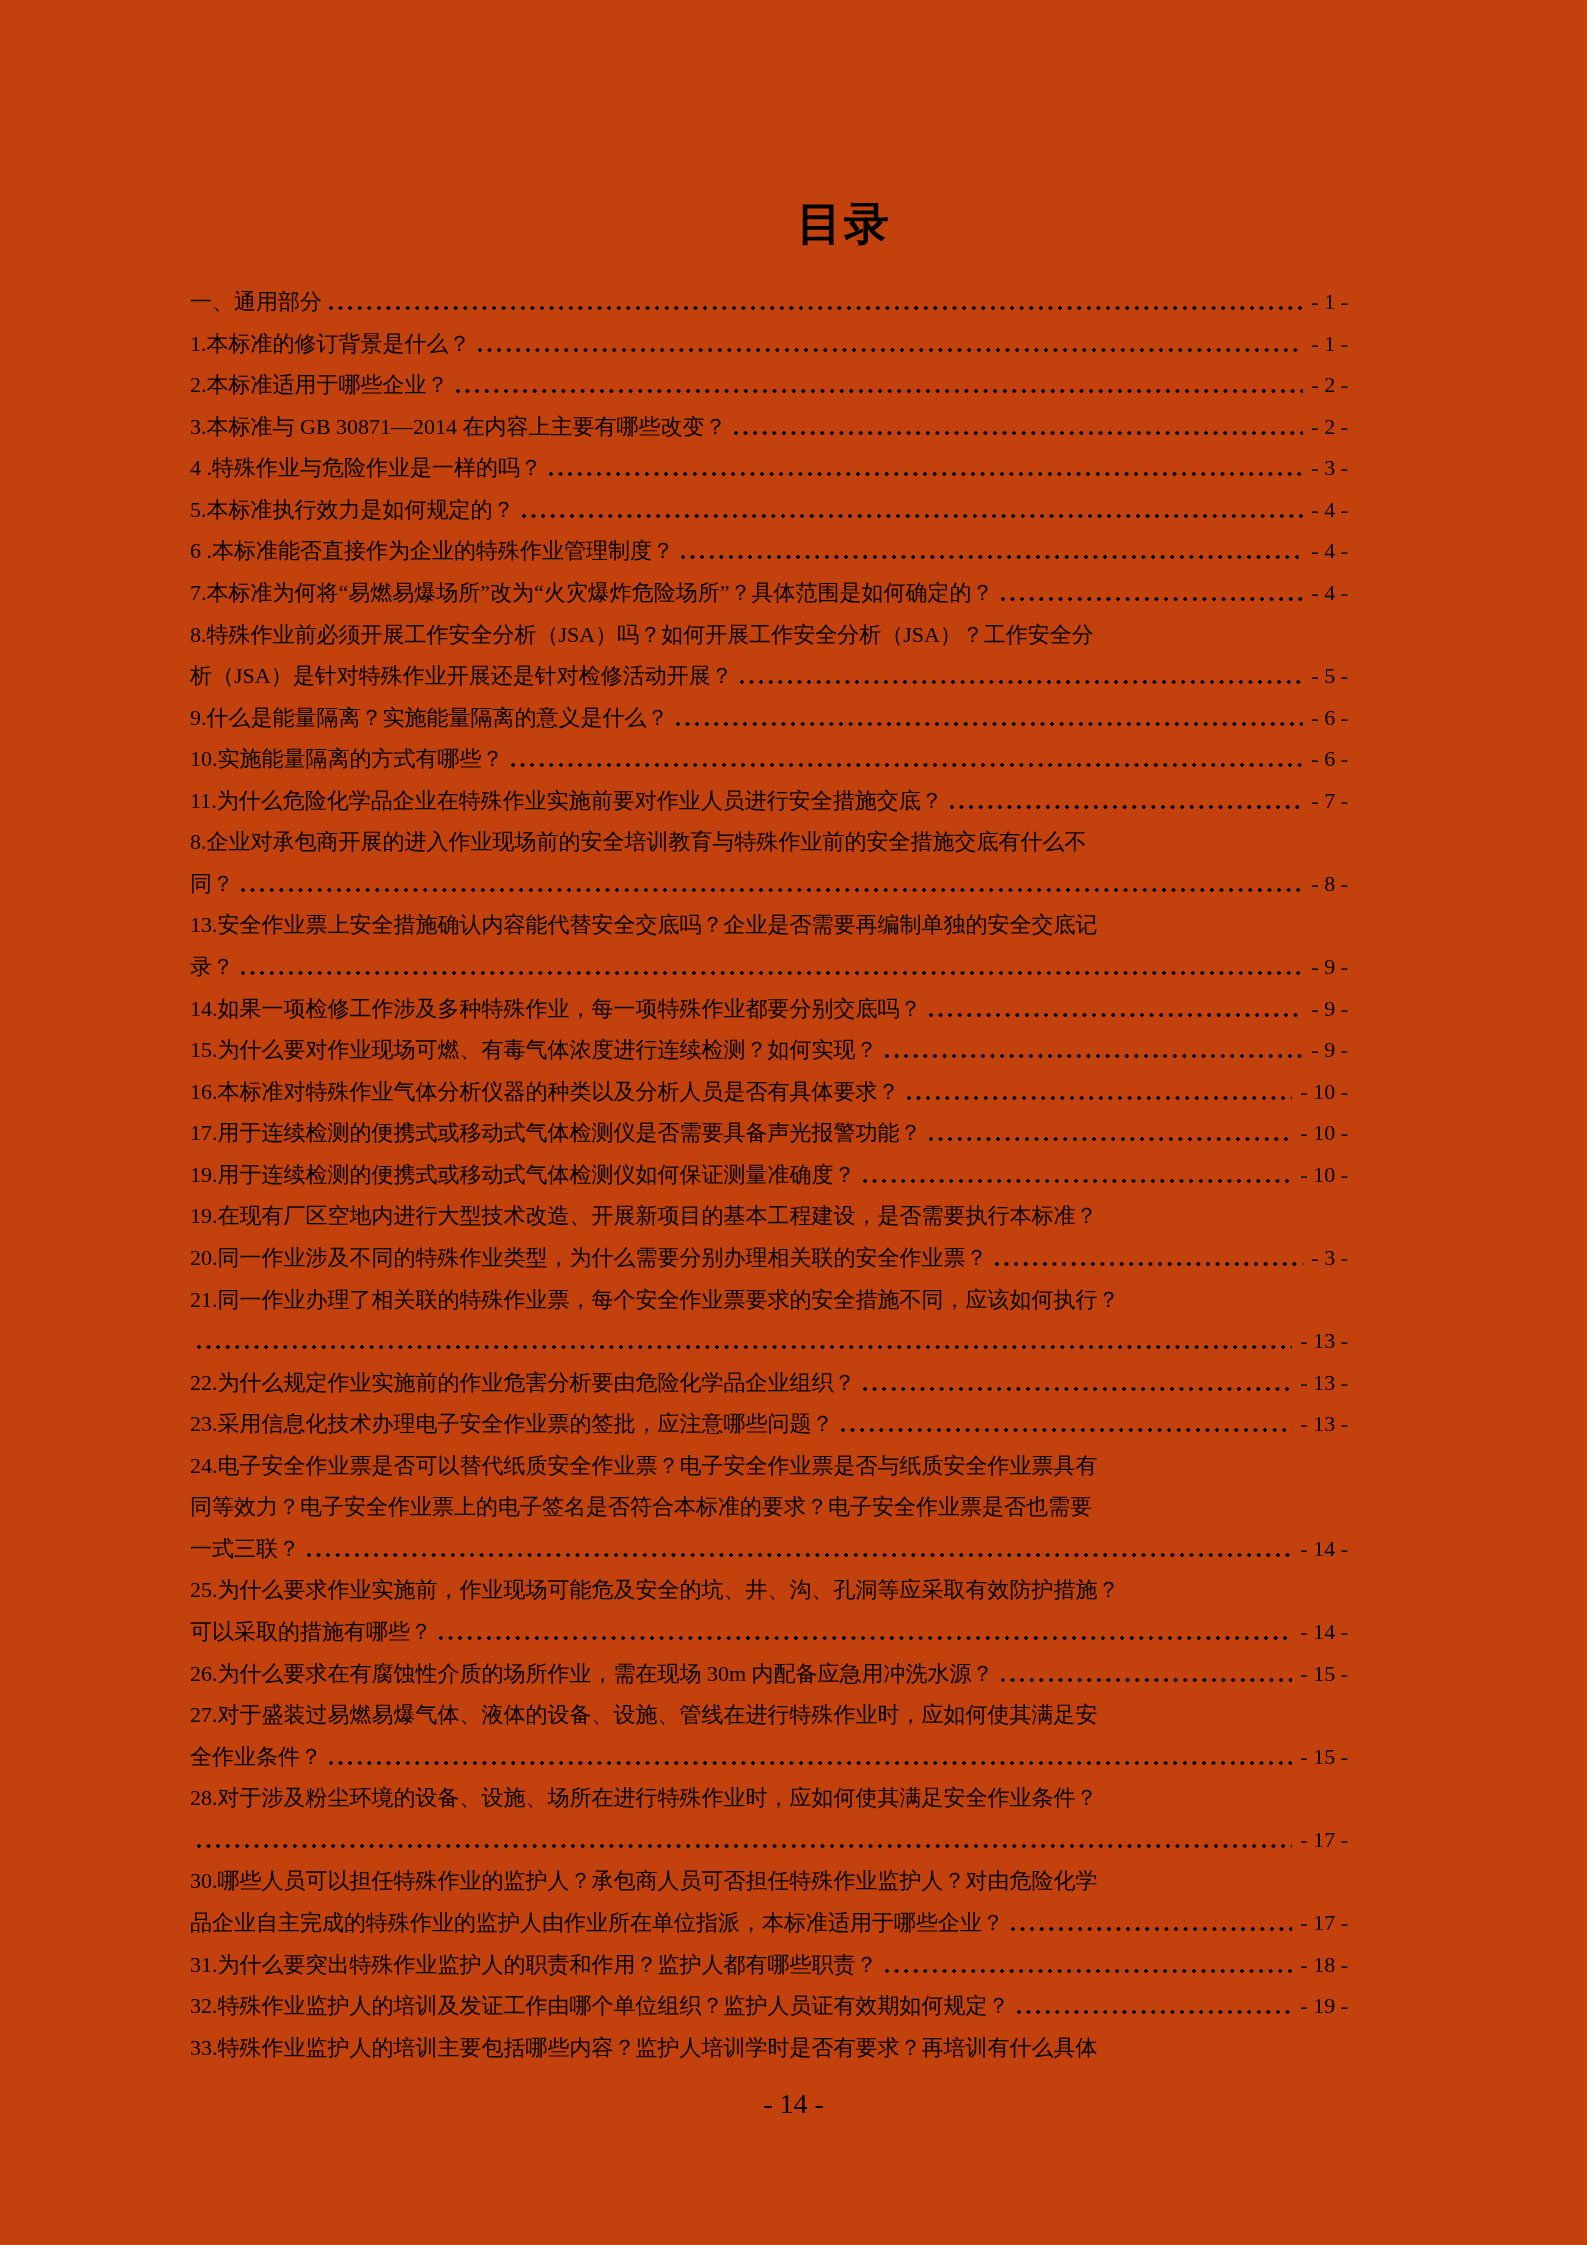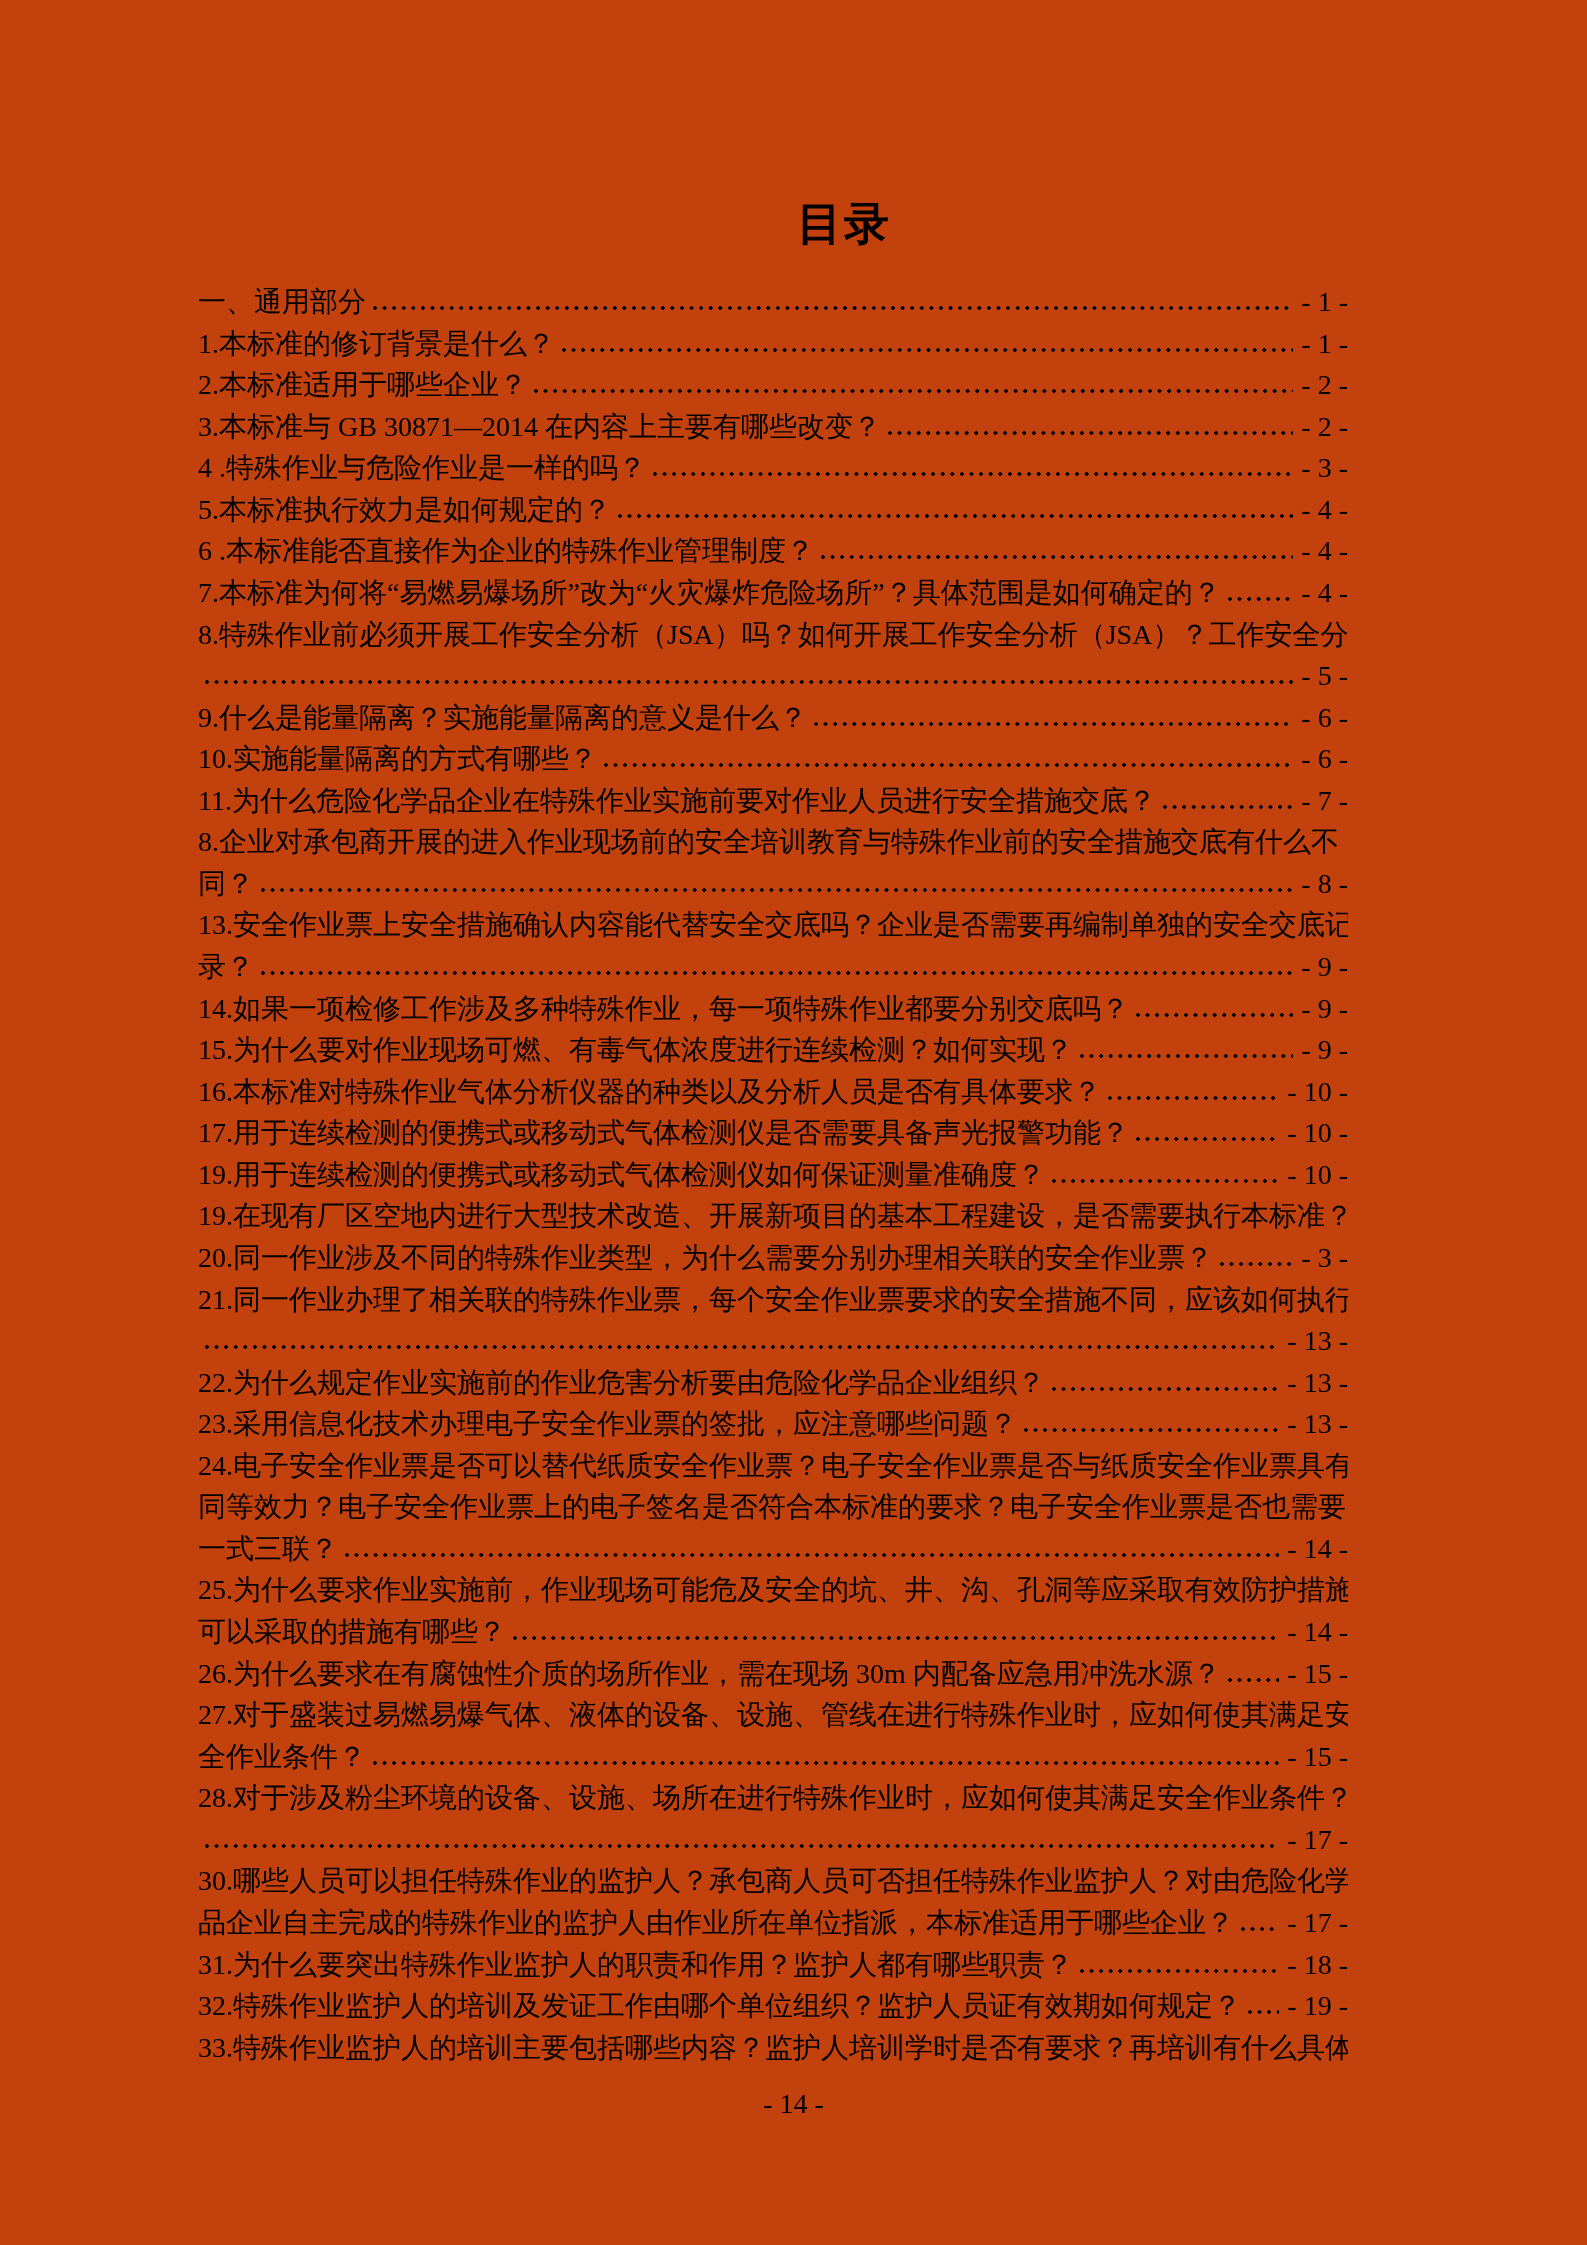--- a/index.html
+++ b/index.html
@@ -26,24 +26,23 @@
     position:absolute;
     top:281px;
     left:190px;
     width:1158px;
   }
   .tline{
     display:flex;
     align-items:flex-start;
     height:41.57px;
     line-height:41.57px;
-    font-size:28px;
+    font-size:22px;
     white-space:nowrap;
     overflow:hidden;
-    margin-left:8px;
   }
   .ttext{flex:0 0 auto;}
   .leader{
     flex:1 1 auto;
     align-self:stretch;
     margin:0 8px 0 7px;
     background-image:radial-gradient(circle at 2px 2px,#000 1.7px,rgba(0,0,0,0) 1.9px);
     background-size:9.6px 4px;
     background-position:0 25px;
     background-repeat:repeat-x;
@@ -103,20 +102,21 @@
       </div>
       <div class="tline">
         <span class="ttext">7.本标准为何将“易燃易爆场所”改为“火灾爆炸危险场所”？具体范围是如何确定的？</span>
         <span class="leader"></span>
         <span class="pagenum">- 4 -</span>
       </div>
       <div class="tline">
         <span class="ttext">8.特殊作业前必须开展工作安全分析（JSA）吗？如何开展工作安全分析（JSA）？工作安全分</span>
       </div>
       <div class="tline">
+        <span class="ttext">析（JSA）是针对特殊作业开展还是针对检修活动开展？</span>
         <span class="leader"></span>
         <span class="pagenum">- 5 -</span>
       </div>
       <div class="tline">
         <span class="ttext">9.什么是能量隔离？实施能量隔离的意义是什么？</span>
         <span class="leader"></span>
         <span class="pagenum">- 6 -</span>
       </div>
       <div class="tline">
         <span class="ttext">10.实施能量隔离的方式有哪些？</span>

